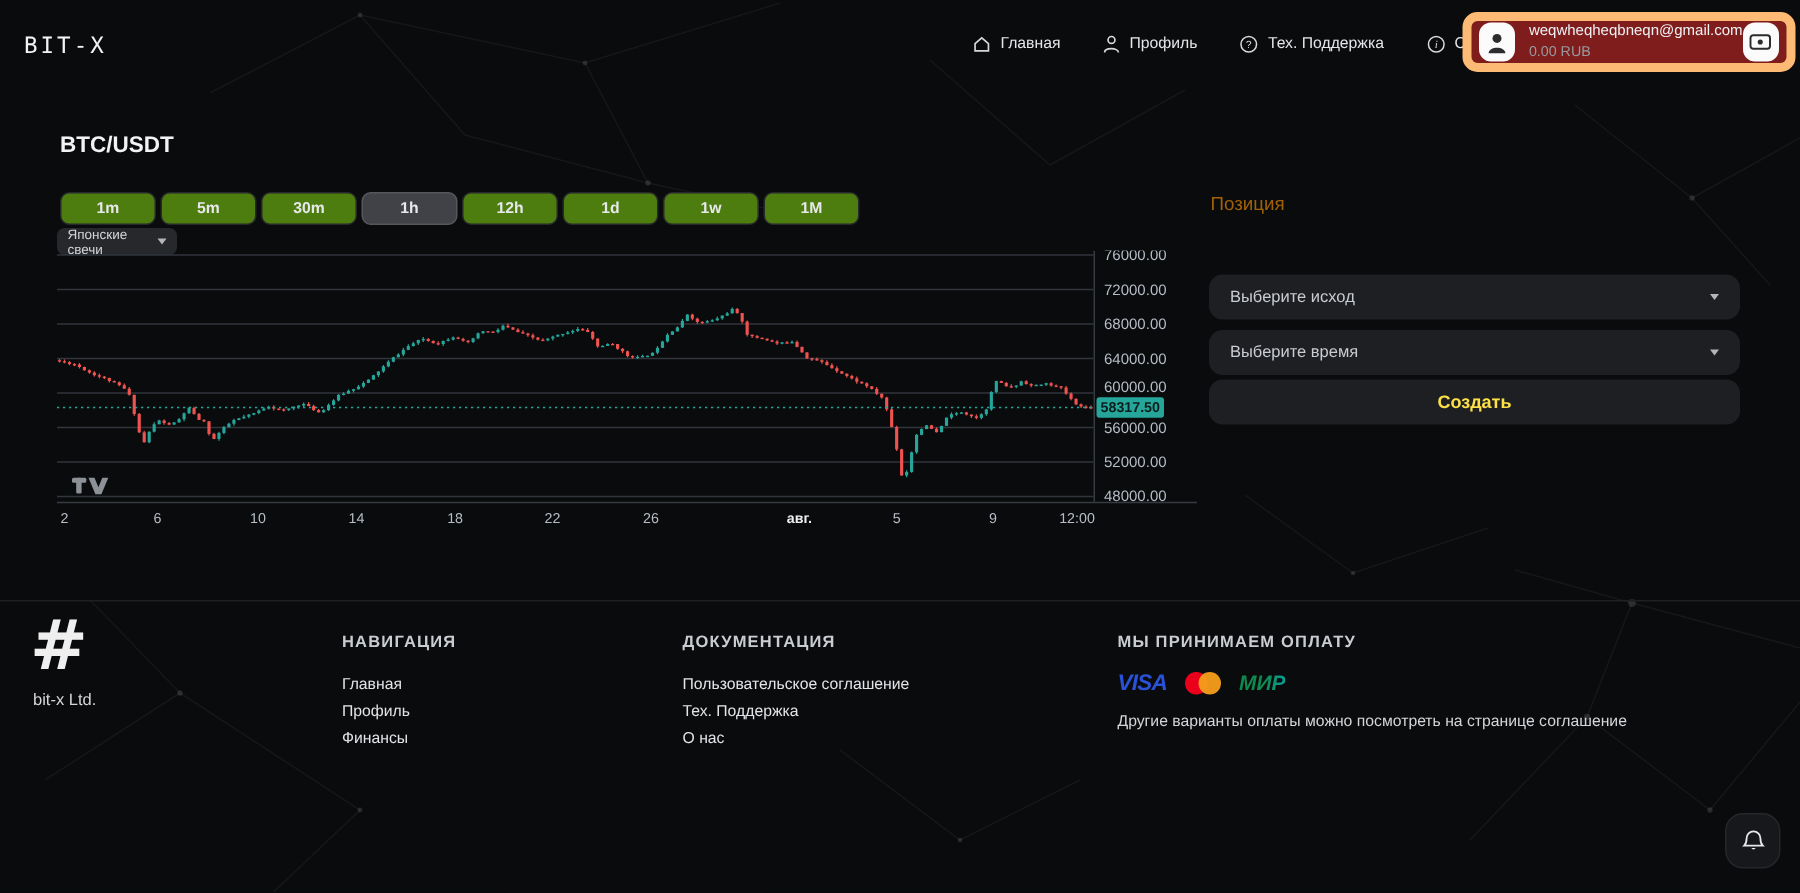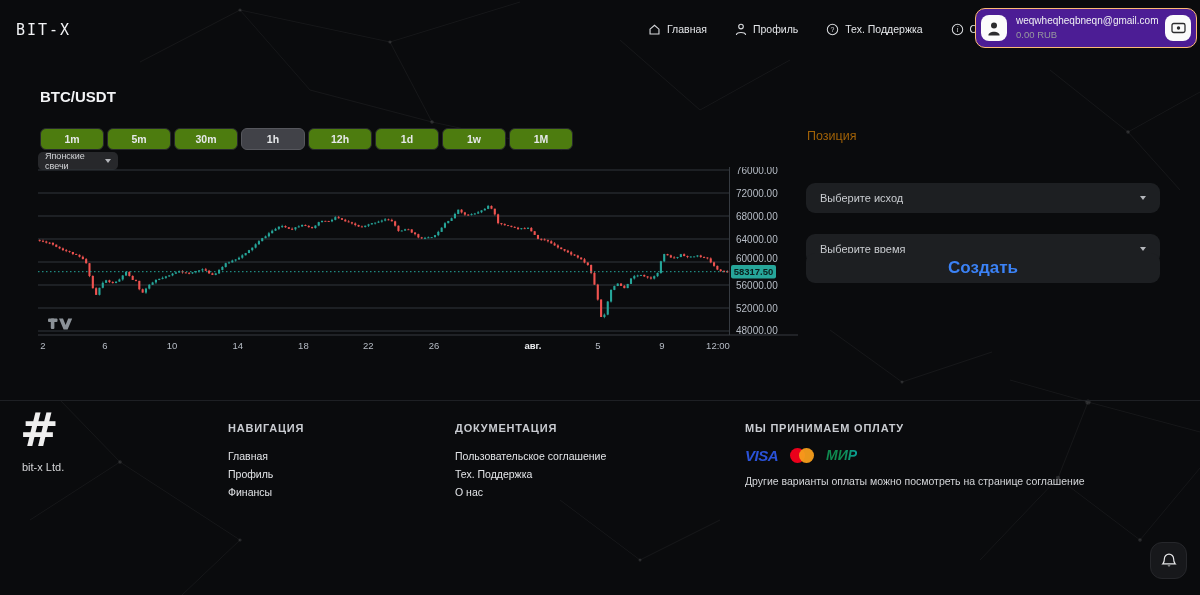--- a/index.html
+++ b/index.html
@@ -9,22 +9,22 @@
 
   svg.bg-plexus { position:absolute; inset:0; pointer-events:none; }
 
   
   .header { position:absolute; left:0; top:0; width:1200px; height:58px; }
   .logo { position:absolute; left:16px; top:21px; font-family:"DejaVu Sans Mono", monospace;
           font-weight:normal; font-size:15px; letter-spacing:2px; color:#f2f3f5; }
   .nav { position:absolute; left:648px; top:0; height:58px; display:flex; align-items:center; gap:28px; }
   .nav-item { display:flex; align-items:center; gap:6px; font-size:10.5px; color:#e3e5e8; cursor:pointer; white-space:nowrap; }
   .nav-item svg { display:block; }
-  .user-card { position:absolute; left:975px; top:8px; width:222px; height:40px; background:#4c1d95;
-               border:1px solid #fdba74; border-radius:10px; display:flex; align-items:center; padding:0 5px; }
+  .user-card { position:absolute; left:975px; top:8px; width:222px; height:40px; background:#7f1d1d;
+               border:6px solid #fdba74; border-radius:10px; display:flex; align-items:center; padding:0 5px; }
   .sq { width:26px; height:26px; background:#fbfbfb; border-radius:8px; display:flex; align-items:center; justify-content:center; }
   .user-info { margin-left:9px; display:flex; flex-direction:column; line-height:1.2; }
   .user-email { font-size:10px; color:#f0f1f3; }
   .user-balance { font-size:9.5px; color:#97999e; margin-top:2px; }
   .wallet-btn { margin-left:auto; }
 
   
   .pair-title { position:absolute; left:40px; top:88px; font-size:15px; font-weight:bold; color:#f2f3f5; }
   .timeframes { position:absolute; left:40px; top:128px; display:flex; gap:3px; }
   .tf-btn { width:64px; height:22px; background:#4d7c0f; border:1px solid #27282c; border-radius:6px;
@@ -45,23 +45,23 @@
   .xtick { fill:#b7bdc6; font-size:9.5px; text-anchor:middle; font-family:"Liberation Sans",sans-serif; }
   .xtick.em { fill:#eceef0; font-weight:bold; }
   .tv-logo { fill:#9aa0a6; opacity:.9; }
 
   
   .panel-title { position:absolute; left:807px; top:129px; font-size:12.5px; color:#a16207; }
   .p-field { position:absolute; left:806px; width:354px; background:#1d1f22; border:none; border-radius:9px; }
   .amount-input { top:148px; height:30px; color:#d7d9dc; font-size:11px; padding:0 14px; outline:none; font-family:"Liberation Sans",sans-serif; }
   .amount-input::placeholder { color:#9fa2a7; }
   .p-select { top:183px; height:30px; display:flex; align-items:center; justify-content:space-between; padding:0 14px; font-size:11px; color:#c9ccd0; cursor:pointer; }
-  .p-select.time { top:234px;text-decoration:underline; }
+  .p-select.time { top:220px; }
   .submit-btn { top:253px; height:30px; display:flex; align-items:center; justify-content:center;
-                font-size:17px; font-weight:bold; color:#3b82f6; cursor:pointer; }
+                font-size:12px; font-weight:bold; color:#fde047; cursor:pointer; }
 
   
   .footer { position:absolute; left:0; top:400px; width:1200px; height:195px; border-top:1px solid #1e2024; }
   .f-logo { position:absolute; left:20px; top:2px; font-family:"DejaVu Sans",sans-serif; font-weight:900; font-size:46px; color:#efefef; }
   .f-company { position:absolute; left:22px; top:60px; font-size:11px; color:#d6d7d9; }
   .f-col-title { font-size:11px; font-weight:bold; letter-spacing:.8px; color:#c9ccd1; }
   .f-col { position:absolute; top:21px; }
   .f-col.nav-col { left:228px; } .f-col.docs-col { left:455px; } .f-col.pay-col { left:745px; }
   .f-links { margin-top:13px; }
   .f-link { font-size:10.5px; color:#e2e4e7; line-height:18px; cursor:pointer; }

